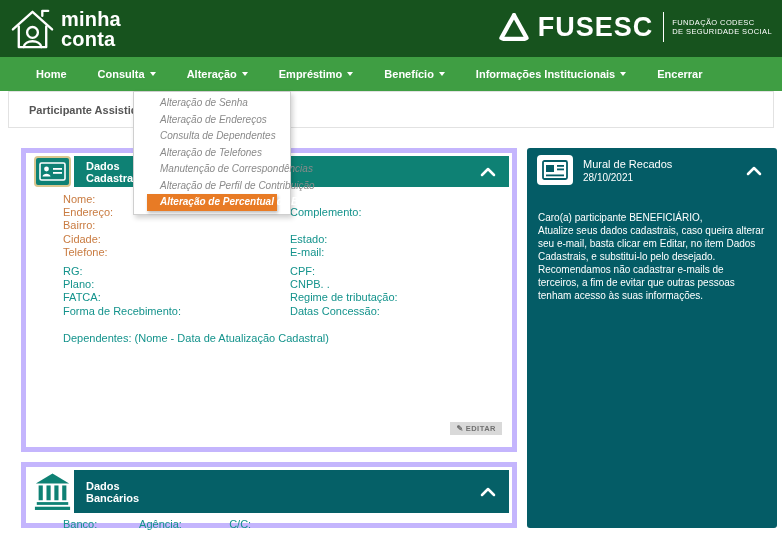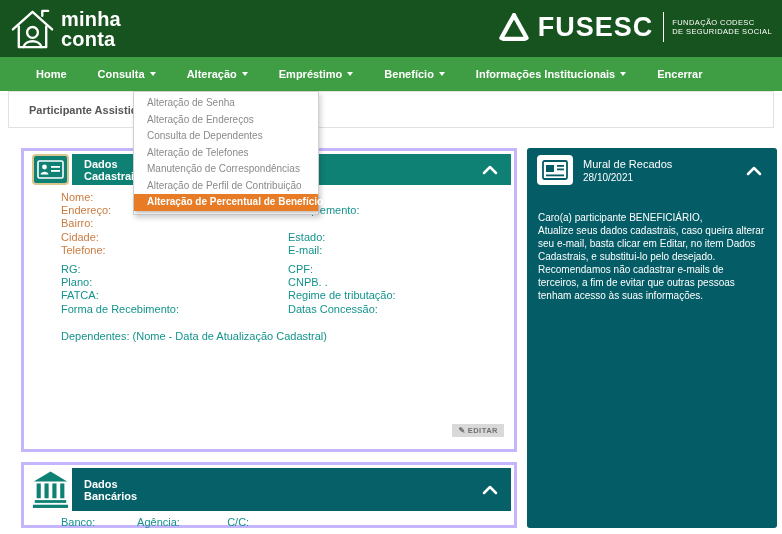--- a/index.html
+++ b/index.html
@@ -39,36 +39,36 @@
   
   .breadcrumb-bar {
     position:absolute; left:8px; top:91px; width:766px; height:37px;
     background:#fff; border:1px solid #e2e2e2;
     display:flex; align-items:center; padding-left:20px;
     font-size:11px; font-weight:bold; color:#555;
   }
   .breadcrumb-sep { margin-left:6px; font-weight:bold; color:#555; }
   
   .dropdown {
-    position:absolute; left:133px; top:91px; width:186px; z-index:20;
+    position:absolute; left:133px; top:91px; width:158px; z-index:20;
     background:#fff; border:1px solid #cfcfcf;
-    box-shadow:2px 3px 5px rgba(0,0,0,.18); padding:3px 0;
+    box-shadow:2px 3px 5px rgba(0,0,0,.18); padding:3px 13px;font-style:italic;
   }
   .dd-item {
     font-size:10px; color:#8a8a8a; padding:3px 13px; line-height:10.5px;
     cursor:pointer; white-space:nowrap;
   }
   .dd-item-active {
     background:#e87b25; color:#ffffff; font-weight:bold;
     box-shadow:1px 2px 3px rgba(0,0,0,.25);
     text-align:center;
   }
   
   .card {
-    position:absolute; background:#fff; border:3px solid #c4b5fd;
+    position:absolute; background:#fff; border:5px solid #c4b5fd;
   }
   .card-cadastrais { left:21px; top:148px; width:496px; height:304px; }
   .card-bancarios  { left:21px; top:462px; width:496px; height:66px; }
   .icon-tile {
     position:absolute; left:8px; top:3px; width:37px; height:31px;
     background:#0e8174; border:2px solid #d9c68f; border-radius:4px;
     display:flex; align-items:center; justify-content:center;
   }
   .bank-icon { position:absolute; left:8px; top:4px; width:37px; height:40px; }
   .card-head {

